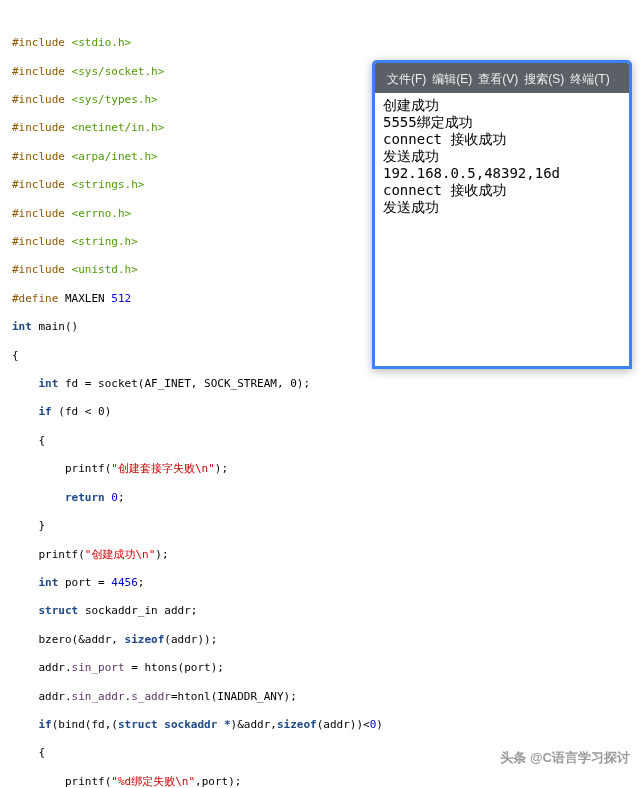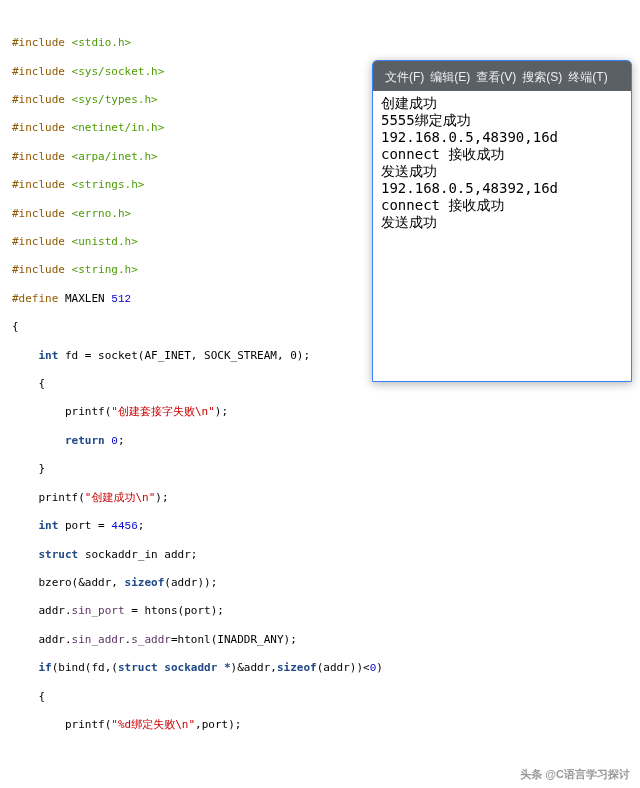--- a/index.html
+++ b/index.html
@@ -21,33 +21,33 @@
     padding: 4px 8px 4px 12px;
     line-height: 14.2px;
     white-space: pre;
     font-family: "Consolas", "Monaco", monospace;
   }
   .editor .line { display: block; }
   .c-pp { color: #8F5902; }          
   .c-inc { color: #4E9A06; }         
   .c-kw { color: #204A87; font-weight: bold; }
   .c-fn { color: #000; }
-  .c-num { color: #0000CF; font-family: Liberation Mono, monospace; }
+  .c-num { color: #0000CF; }
   .c-str { color: #CC0000; }
   .c-field { color: #5C3566; }
   .c-id { color: #000; }
   .c-op { color: #000; }
 
   .terminal {
     position: absolute;
     top: 60px;
     left: 372px;
     width: 260px;
     background: #fff;
-    border: 1px solid #3b82f6;
+    border: 3px solid #3b82f6;
     box-shadow: 0 2px 10px rgba(0,0,0,0.3);
     border-radius: 5px 5px 0 0;
     overflow: hidden;
   }
   .term-menu {
     background: #5a6066;
     color: #eee;
     font-family: "Microsoft YaHei", sans-serif;
     font-size: 12px;
     display: flex;
@@ -63,43 +63,45 @@
     font-size: 14px;
     line-height: 17px;
     color: #000;
     background: #fff;
   }
   .term-body div { white-space: pre; }
 
   .watermark {
     position: absolute;
     right: 10px;
-    bottom: 6px;
+    bottom: 21px;
     font-family: "Microsoft YaHei", sans-serif;
-    font-size: 11px;
+    font-size: 13px;
     color: #999;
     font-weight: bold;
   }
 </style>
 </head>
 <body>
 
 <div class="editor">
 <span class="line"><span class="c-pp">#include </span><span class="c-inc">&lt;stdio.h&gt;</span></span>
 <span class="line"><span class="c-pp">#include </span><span class="c-inc">&lt;sys/socket.h&gt;</span></span>
 <span class="line"><span class="c-pp">#include </span><span class="c-inc">&lt;sys/types.h&gt;</span></span>
 <span class="line"><span class="c-pp">#include </span><span class="c-inc">&lt;netinet/in.h&gt;</span></span>
 <span class="line"><span class="c-pp">#include </span><span class="c-inc">&lt;arpa/inet.h&gt;</span></span>
 <span class="line"><span class="c-pp">#include </span><span class="c-inc">&lt;strings.h&gt;</span></span>
 <span class="line"><span class="c-pp">#include </span><span class="c-inc">&lt;errno.h&gt;</span></span>
+<span class="line"><span class="c-pp">#include </span><span class="c-inc">&lt;string.h&gt;</span></span>
 <span class="line"><span class="c-pp">#include </span><span class="c-inc">&lt;unistd.h&gt;</span></span>
-<span class="line"><span class="c-pp">#include </span><span class="c-inc">&lt;string.h&gt;</span></span>
 <span class="line"><span class="c-pp">#define </span><span class="c-id">MAXLEN</span> <span class="c-num">512</span></span>
+<span class="line"><span class="c-kw">int</span> <span class="c-fn">main</span><span class="c-op">()</span></span>
 <span class="line">{</span>
 <span class="line">    <span class="c-kw">int</span> fd = socket(<span class="c-id">AF_INET, SOCK_STREAM, 0</span>);</span>
+<span class="line">    <span class="c-kw">if</span> (<span>fd &lt; 0</span>)</span>
 <span class="line">    {</span>
 <span class="line">        printf(<span class="c-str">"创建套接字失败\n"</span>);</span>
 <span class="line">        <span class="c-kw">return</span> <span class="c-num">0</span>;</span>
 <span class="line">    }</span>
 <span class="line">    printf(<span class="c-str">"创建成功\n"</span>);</span>
 <span class="line">    <span class="c-kw">int</span> port = <span class="c-num">4456</span>;</span>
 <span class="line">    <span class="c-kw">struct</span> <span class="c-id">sockaddr_in</span> addr;</span>
 <span class="line">    bzero(<span>&amp;addr, </span><span class="c-kw">sizeof</span>(<span>addr</span>));</span>
 <span class="line">    addr.<span class="c-field">sin_port</span> = <span>htons</span>(<span>port</span>);</span>
 <span class="line">    addr.<span class="c-field">sin_addr</span>.<span class="c-field">s_addr</span>=<span>htonl</span>(<span>INADDR_ANY</span>);</span>
@@ -144,21 +146,20 @@
   <div class="term-menu">
     <span>文件(F)</span>
     <span>编辑(E)</span>
     <span>查看(V)</span>
     <span>搜索(S)</span>
     <span>终端(T)</span>
   </div>
   <div class="term-body">
     <div>创建成功</div>
     <div>5555绑定成功</div>
-    <div>192.168.0.5,48390,16d</div>
     <div>connect 接收成功</div>
     <div>发送成功</div>
     <div>192.168.0.5,48392,16d</div>
     <div>connect 接收成功</div>
     <div>发送成功</div>
   </div>
 </div>
 
 <div class="watermark">头条 @C语言学习探讨</div>
 

